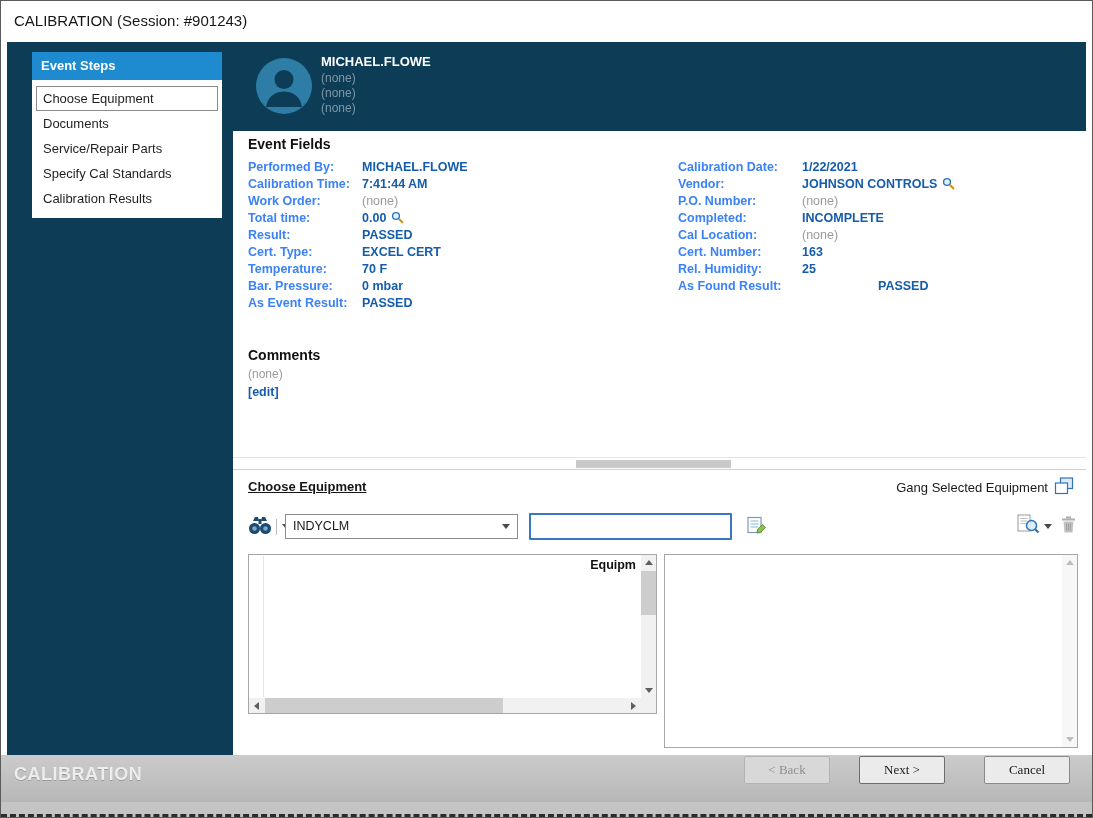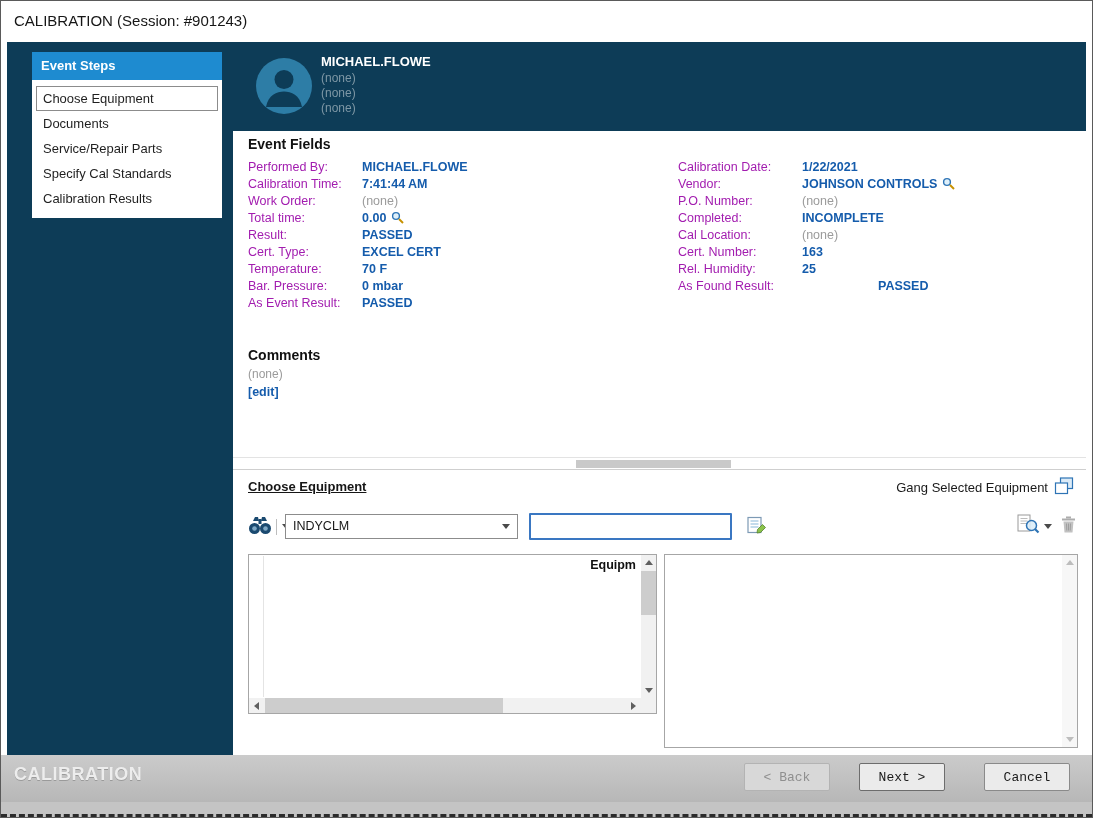--- a/index.html
+++ b/index.html
@@ -31,21 +31,21 @@
   .user-lines { position:absolute; left:88px; top:29px; }
   .user-line { color:#7e97a5; font-size:12px; line-height:15px; }
 
   
   .fields { position:absolute; left:232px; top:130px; right:6px; height:326px; background:#fff; }
   .fields-title { position:absolute; left:15px; top:5px; font-size:14px; font-weight:bold; color:#111; }
   .fcol { position:absolute; top:27px; }
   .fcol.fleft { left:15px; }
   .fcol.fright { left:445px; }
   .frow { display:flex; align-items:center; height:17px; font-size:12.5px; white-space:nowrap; }
-  .flabel { font-weight:normal; color:#a21caf; }
+  .flabel { font-weight:bold; color:#3b82f6; }
   .fleft .flabel { width:114px; }
   .fright .flabel { width:124px; }
   .fval { font-weight:bold; color:var(--value,#155cac); }
   .fval.muted { color:var(--muted,#9b9b9b); font-weight:normal; }
   .fval.shift { margin-left:76px; }
   .mag { margin-left:5px; display:inline-flex; }
 
   .comments { position:absolute; left:15px; top:216px; }
   .comments-title { font-size:14px; font-weight:bold; color:#111; }
   .comments-val { font-size:12px; color:var(--muted,#9b9b9b); margin-top:4px; }
@@ -114,21 +114,21 @@
   .tri-left  { border-top:4px solid transparent; border-bottom:4px solid transparent; border-right:5px solid #5f5f5f; }
   .tri-right { border-top:4px solid transparent; border-bottom:4px solid transparent; border-left:5px solid #5f5f5f; }
   .tri.light.tri-up   { border-bottom-color:#bdbdbd; }
   .tri.light.tri-down2{ border-top-color:#bdbdbd; }
 
   
   .footer { position:absolute; left:0; right:0; top:754px; height:47px;
             background:linear-gradient(#cbcbcb,#b7b7b7); }
   .brand { position:absolute; left:13px; top:9px; font-size:18px; font-weight:bold; color:#ededed;
            letter-spacing:0.5px; text-shadow:0 1px 0 #9a9a9a; }
-  .btn { position:absolute; top:8px; width:86px; height:28px; font-size:13px; font-family:Liberation Mono, monospace;
+  .btn { position:absolute; top:1px; width:86px; height:28px; font-size:13px; font-family:Liberation Serif, serif;
          border-radius:2px; cursor:pointer; }
   .btn-back   { left:743px; background:#d8d8d8; border:1px solid #b3b3b3; color:#8f8f8f; cursor:default; }
   .btn-next   { left:858px; background:#ebebeb; border:1px solid #6d6d6d; color:#1a1a1a; }
   .btn-cancel { left:983px; background:#ebebeb; border:1px solid #8a8a8a; color:#1a1a1a; }
 
   .bottom-strip { position:absolute; left:0; right:0; top:801px; height:15px; background:#c4c4c4;
                   border-bottom:3px dashed #2b2b2b; }
 </style>
 </head>
 <body>

